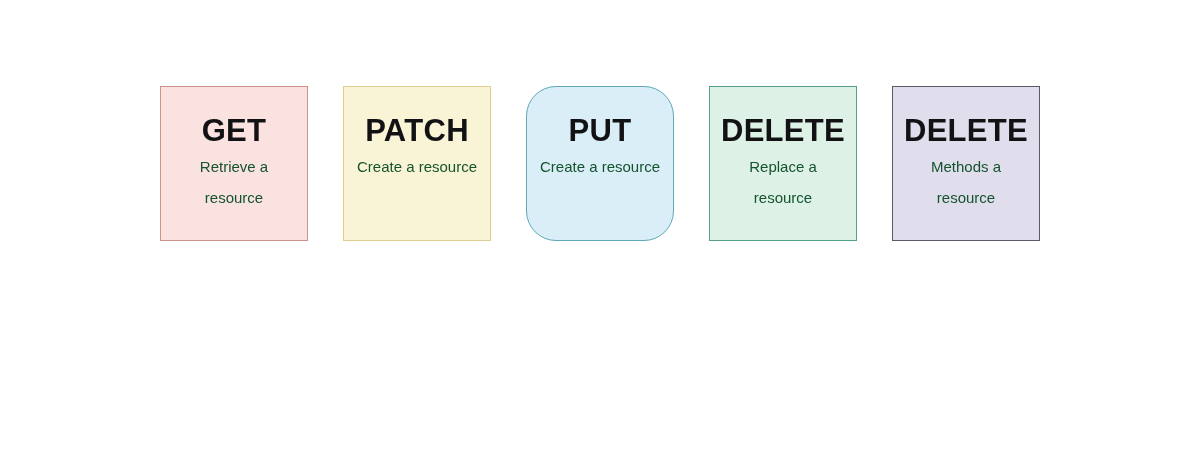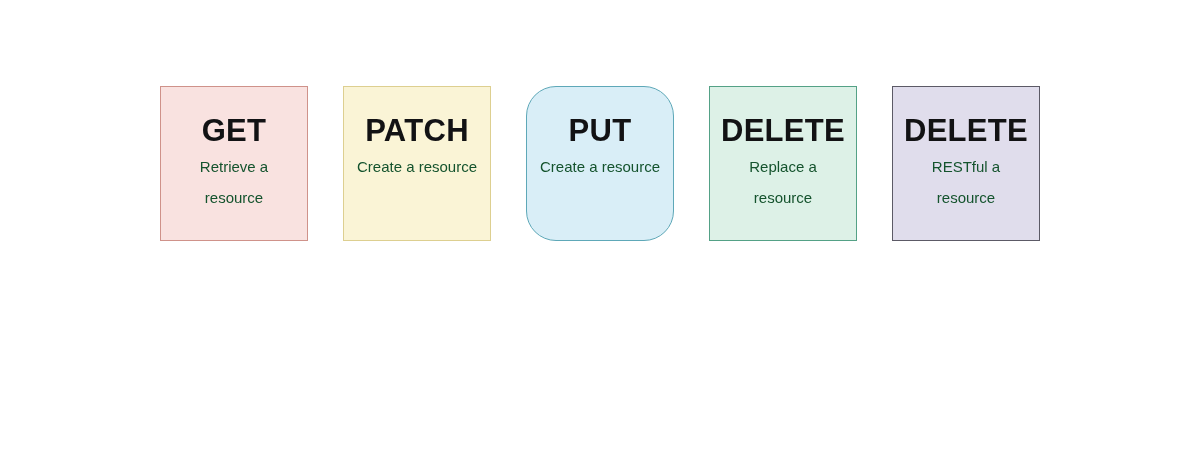--- a/index.html
+++ b/index.html
@@ -82,17 +82,17 @@
       <div class="method-desc">Create a resource</div>
     </div>
 
     <div class="method-card" style="background-color: rgb(221, 241, 231); border-color: rgb(84, 161, 134);">
       <div class="method-name">DELETE</div>
       <div class="method-desc">Replace a resource</div>
     </div>
 
     <div class="method-card" style="background-color: rgb(224, 221, 236); border-color: rgb(92, 90, 102);">
       <div class="method-name">DELETE</div>
-      <div class="method-desc">RESTful a resource</div>
+      <div class="method-desc">Methods a resource</div>
     </div>
 
   </div>
 </div>
 
 </body></html>

